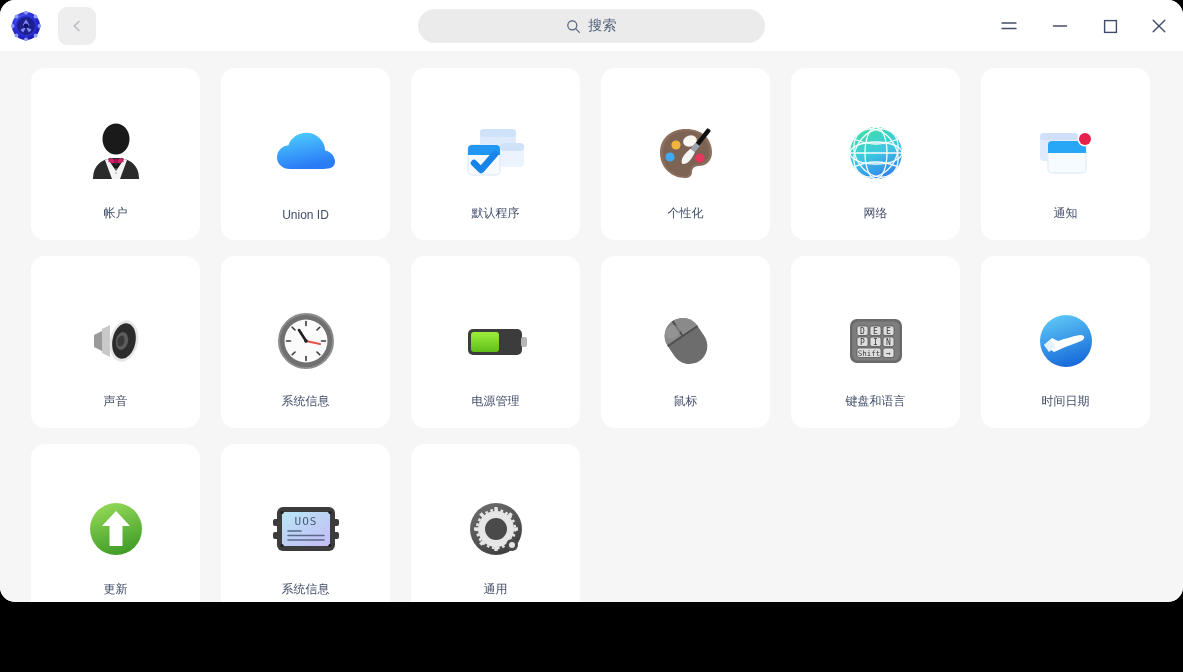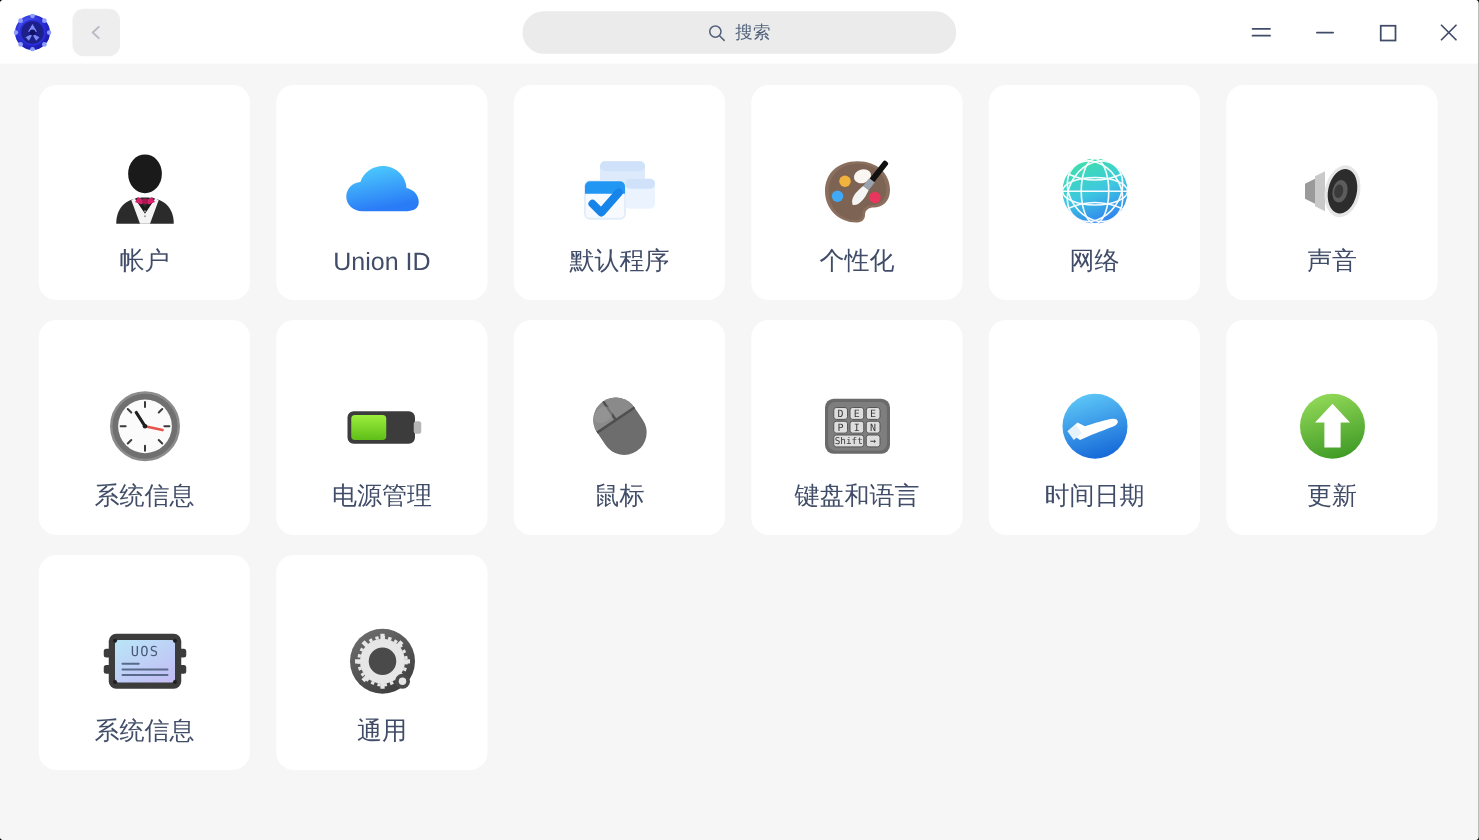--- a/index.html
+++ b/index.html
@@ -4,23 +4,23 @@
 <style>
   * { box-sizing: border-box; margin: 0; padding: 0; }
   html, body {
     width: 1183px; height: 672px;
     font-family: "Liberation Sans", "DejaVu Sans", sans-serif;
     background: #000;
     overflow: hidden;
   }
   #window {
     position: relative;
-    width: 1183px; height: 672px;
+    width: 1183px; height: 602px;
     background: #f6f6f6;
-    border-radius: 3px;
+    border-radius: 15px;
     overflow: hidden;
   }
 
   
   #titlebar {
     position: absolute; top: 0; left: 0;
     width: 1183px; height: 51px;
     background: #ffffff;
     display: flex; align-items: center;
   }
@@ -94,21 +94,21 @@
     width: 86px; height: 86px;
     margin-top: 42px;
     display: flex; align-items: center; justify-content: center;
   }
   .card .icon-box svg { display: block; }
   .card .label {
     position: absolute;
     bottom: 18px;
     left: 0; right: 0;
     text-align: center;
-    font-size: 20px;
+    font-size: 12px;
     color: #414d68;
     white-space: nowrap;
     margin-top: 37px;
   }
 </style>
 </head>
 <body>
 
 <div id="window">
 
@@ -277,20 +277,33 @@
               <ellipse cx="36" cy="36" rx="20" ry="26" transform="rotate(-35 36 36)"></ellipse>
               <line x1="10" y1="36" x2="62" y2="36"></line>
               <path d="M14 22 Q36 32 58 22"></path>
               <path d="M14 50 Q36 40 58 50"></path>
             </g>
           </svg>
         </div>
         <div class="label">网络</div>
       </div>
 
+      <div class="card">
+        <div class="icon-box">
+          <svg width="72" height="72" viewBox="0 0 72 72">
+            <rect x="10" y="16" width="38" height="28" rx="4" fill="#dfeafb"></rect>
+            <rect x="10" y="16" width="38" height="7" rx="4" fill="#cfe0f8"></rect>
+            <rect x="18" y="24" width="38" height="32" rx="4" fill="#f6fbff" stroke="#e4eef9" stroke-width="1.5"></rect>
+            <path d="M18 28 a4 4 0 0 1 4 -4 h30 a4 4 0 0 1 4 4 v8 h-38 z" fill="#29a7f7"></path>
+            <circle cx="55" cy="22" r="7.5" fill="#ffffff"></circle>
+            <circle cx="55" cy="22" r="6" fill="#e8214c"></circle>
+          </svg>
+        </div>
+        <div class="label">通知</div>
+      </div>
 
       <div class="card">
         <div class="icon-box">
           <svg width="72" height="72" viewBox="0 0 72 72">
             <path d="M14 30 L22 26 L22 46 L14 42 Z" fill="#9a9a9a"></path>
             <path d="M22 24 L30 20 L30 52 L22 48 Z" fill="#c9c9c9"></path>
             <ellipse cx="44" cy="36" rx="14" ry="21" fill="#e6e6e6" transform="rotate(12 44 36)"></ellipse>
             <ellipse cx="44" cy="36" rx="11.5" ry="18" fill="#2c2c2c" transform="rotate(12 44 36)"></ellipse>
             <ellipse cx="42" cy="36" rx="6" ry="9" fill="#5c5c5c" transform="rotate(12 42 36)"></ellipse>
             <ellipse cx="41" cy="36" rx="3.5" ry="5.5" fill="#3a3a3a" transform="rotate(12 41 36)"></ellipse>

